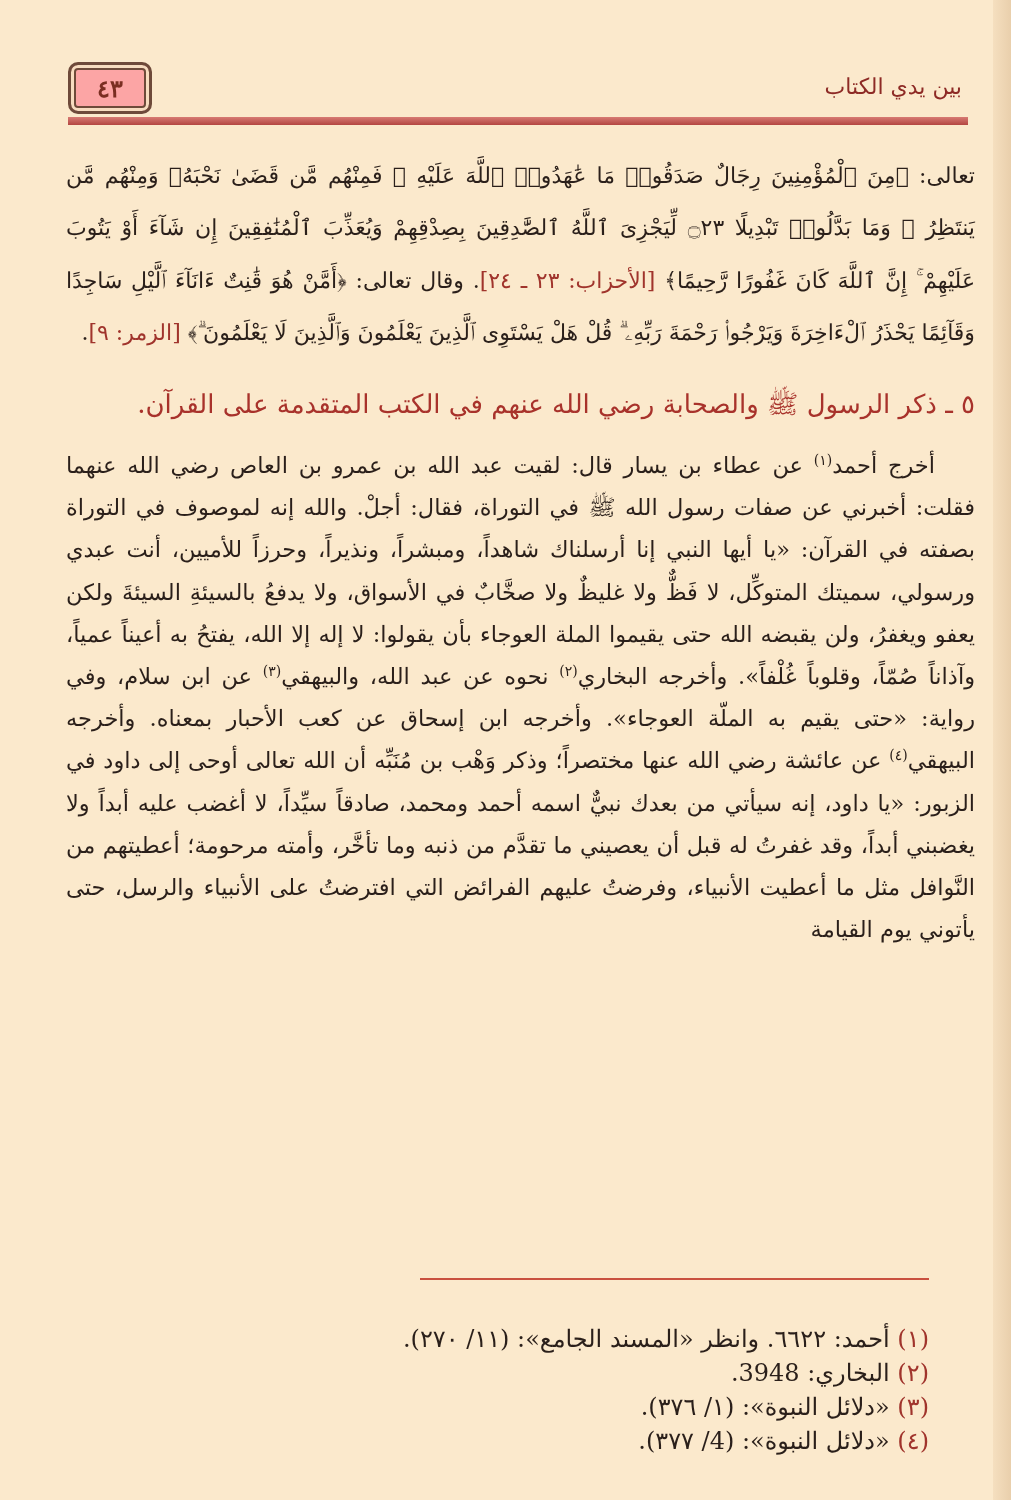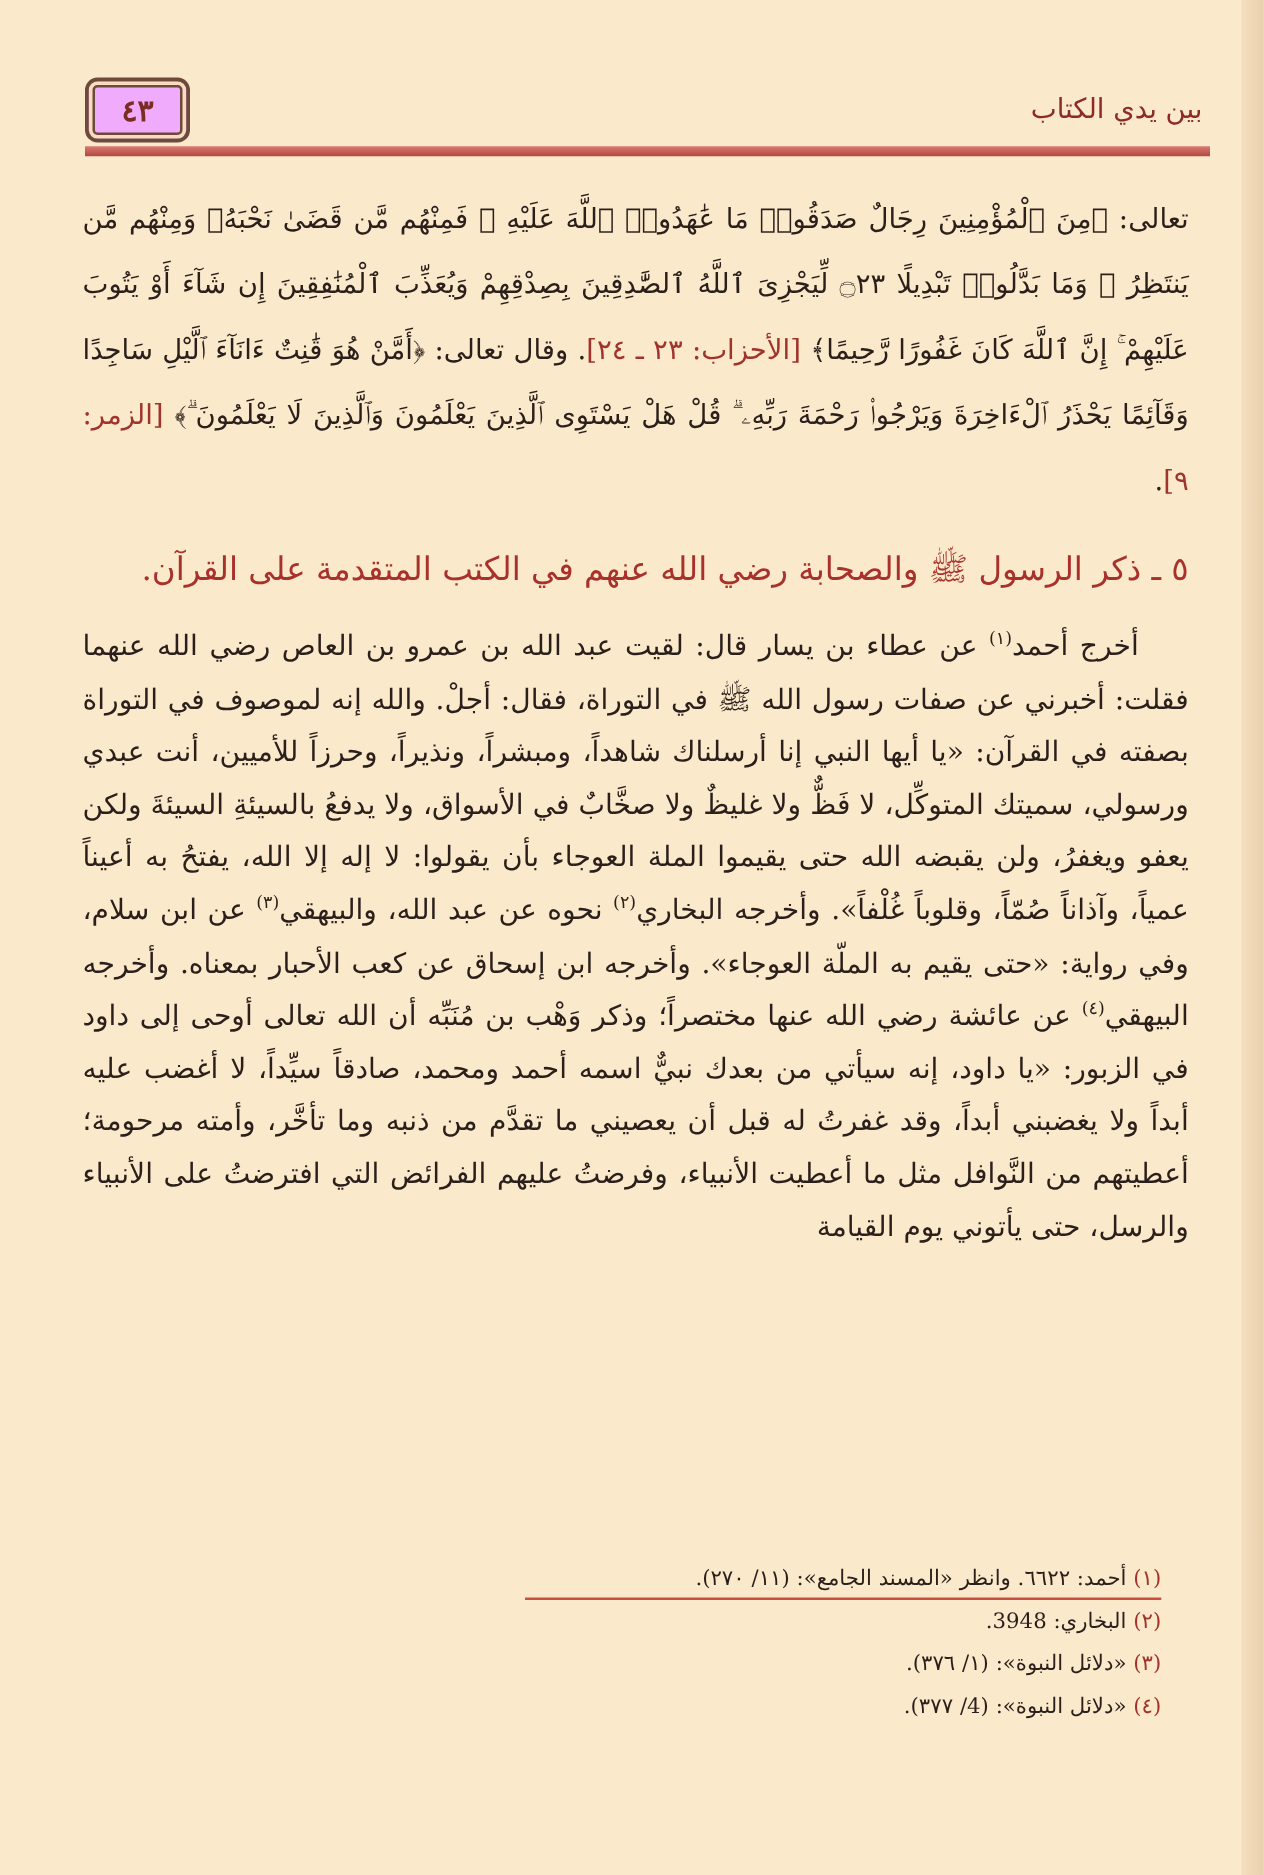--- a/index.html
+++ b/index.html
@@ -17,52 +17,52 @@
   .header {
     position:absolute; left:68px; top:60px; width:900px; height:68px;
   }
   .running-title {
     position:absolute; right:6px; top:14px;
     font-size:22px; color:#8d2a25; direction:rtl;margin-left:24px;
   }
   .page-number {
     position:absolute; left:0; top:2px; width:78px; height:46px;
     border:3px solid #6e4a3a; border-radius:10px;
-    background:#f0abfc;
+    background:#fca5a5;
     display:flex; align-items:center; justify-content:center;
     font-size:24px; font-weight:bold; color:#7a2e22;
     box-shadow: inset 0 0 0 3px #f7dcc0, inset 0 0 0 5px #6e4a3a;
   }
   .header-rule {
     position:absolute; left:0; right:0; top:57px; height:8px;
     background:linear-gradient(#d77a73, #b34641);
   }
   .content {
-    position:absolute; left:66px; right:60px; top:150px;
+    position:absolute; left:66px; right:36px; top:150px;
     direction:rtl; text-align:justify; text-align-last:right;
     font-size:22px; line-height:52.4px;
   }
   .content p { margin:0; }
   .ref { color:#a0342c; }
   .quran { font-family:"DejaVu Serif", serif; }
   .section-heading {
     margin-top:18px !important; margin-bottom:14px !important;
     font-size:26px; font-weight:normal; color:#a8322b;
   }
   .body-text { font-size:22.5px; line-height:42.2px; }
   .body-text .indent { padding-right:40px; }
   sup { font-size:14px; color:#2a1f1a; vertical-align:super; line-height:0; }
   .footnote-rule {
     position:absolute; left:420px; right:82px; top:1278px;
     height:2px; background:#c9503f;
   }
   .footnotes {
-    position:absolute; right:82px; top:1246px; width:860px;
+    position:absolute; right:82px; top:1322px; width:860px;
     direction:rtl; text-align:right;
-    font-size:17px; line-height:34px;
+    font-size:24px; line-height:34px;
   }
   .footnotes div { margin:0; }
   .fn-num { color:#a0342c; }
 </style>
 </head>
 <body>
 
 <div class="page-edge"></div>
 
 <div class="header">

